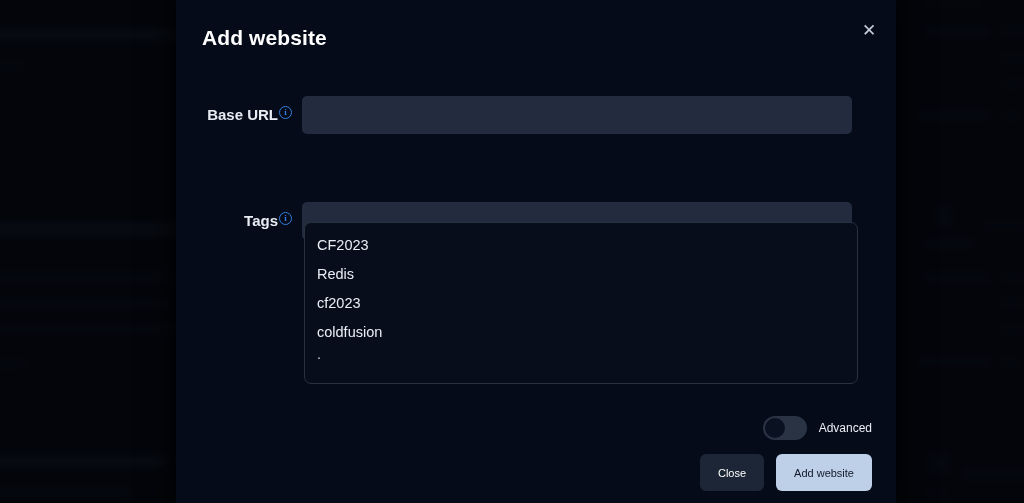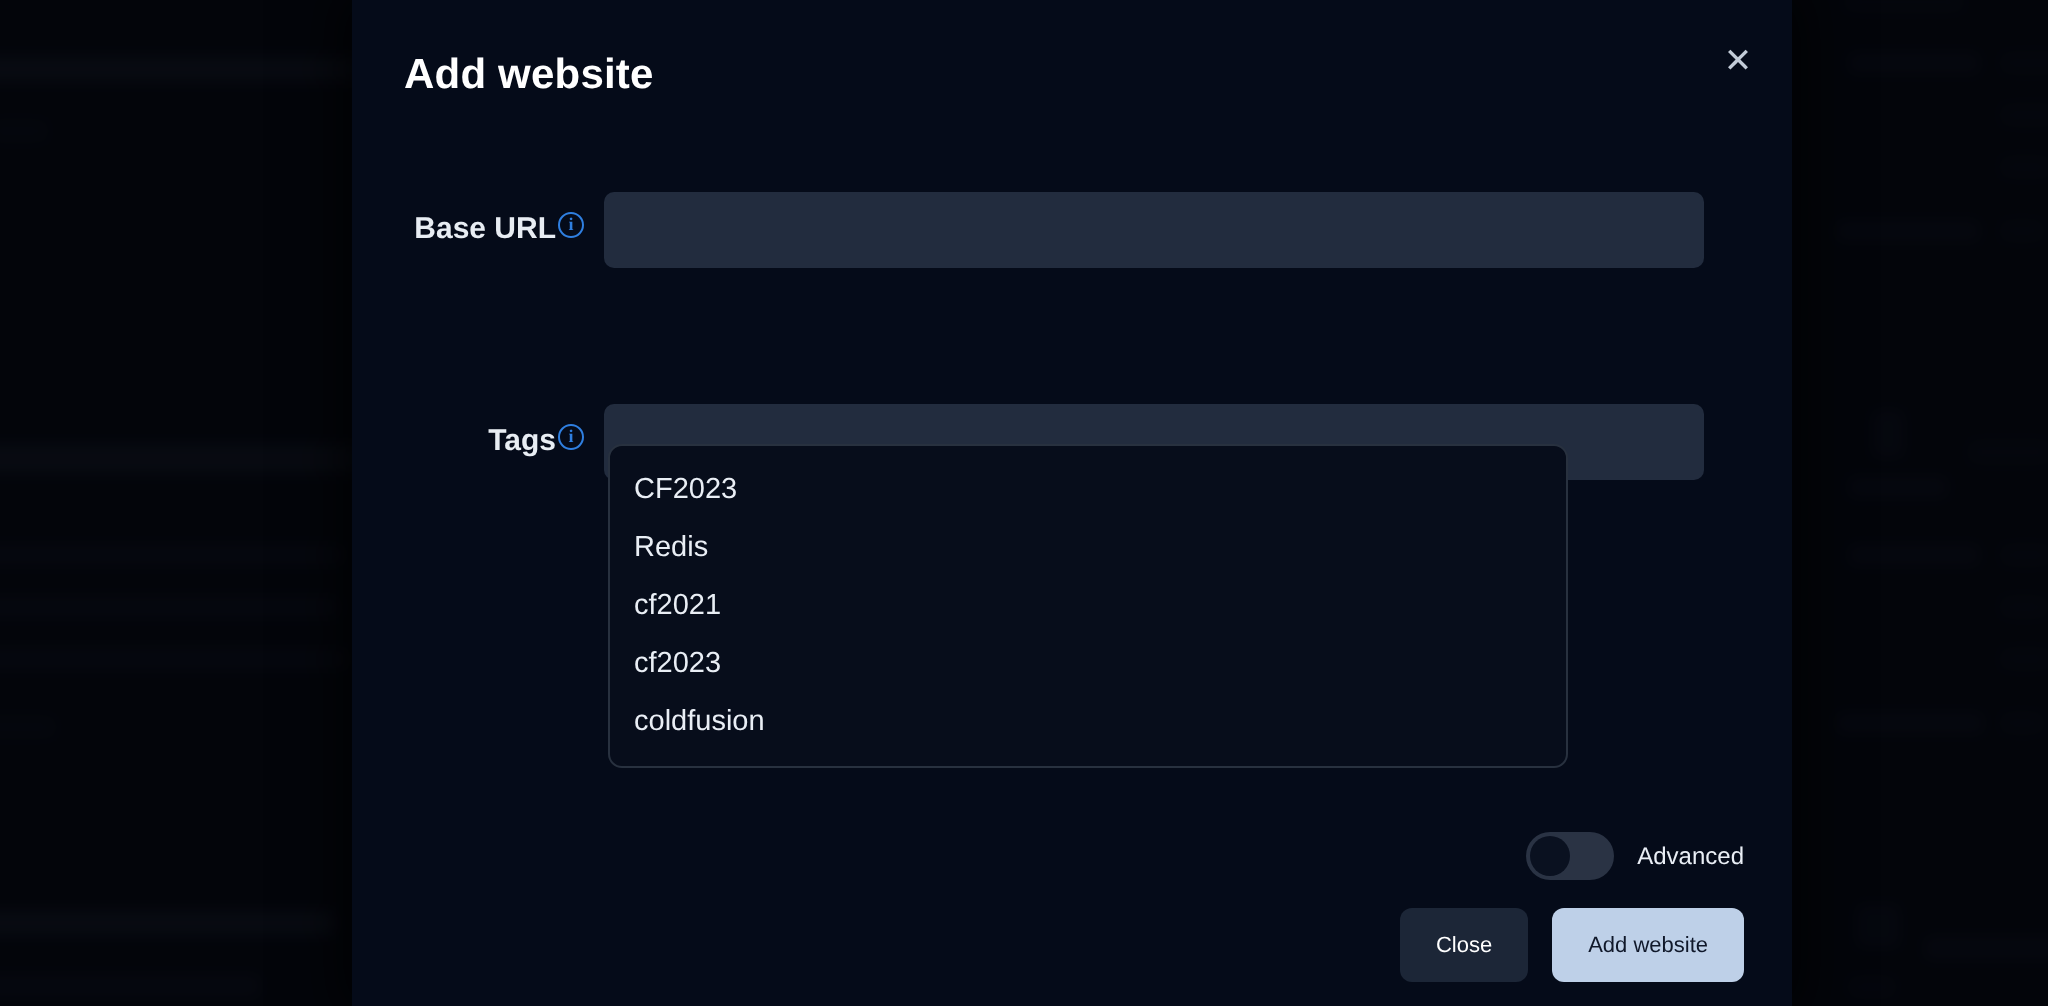--- a/index.html
+++ b/index.html
@@ -155,21 +155,21 @@
     font-family: "Liberation Sans", sans-serif;
     padding: 0 12px;
     box-sizing: border-box;
   }
 
   
   #tag-list {
     position: absolute;
     left: 128px;
     top: 222px;
-    width: 480px;
+    width: 554px;
     height: 162px;
     background: #070d1b;
     border: 1px solid #28313f;
     border-radius: 7px;
     box-sizing: border-box;
     padding: 8px 0 0 0;
     overflow: hidden;
   }
   .tag-item {
     height: 29px;
@@ -305,21 +305,20 @@
       <div class="field-label-wrap">
         <span class="field-label">Tags</span>
         <span class="info-icon">i</span>
       </div>
       <input class="text-input" type="text" id="tags-input" value="" style="">
     </div>
 
     <div id="tag-list">
       <div class="tag-item">CF2023</div>
       <div class="tag-item">Redis</div>
-      <div class="tag-item">cf2021</div>
       <div class="tag-item">cf2023</div>
       <div class="tag-item">coldfusion</div>
       <div class="tag-item clipped">.</div>
     </div>
 
     <div id="advanced-row">
       <div id="advanced-toggle">
         <div class="knob"></div>
       </div>
       <span id="advanced-label">Advanced</span>

